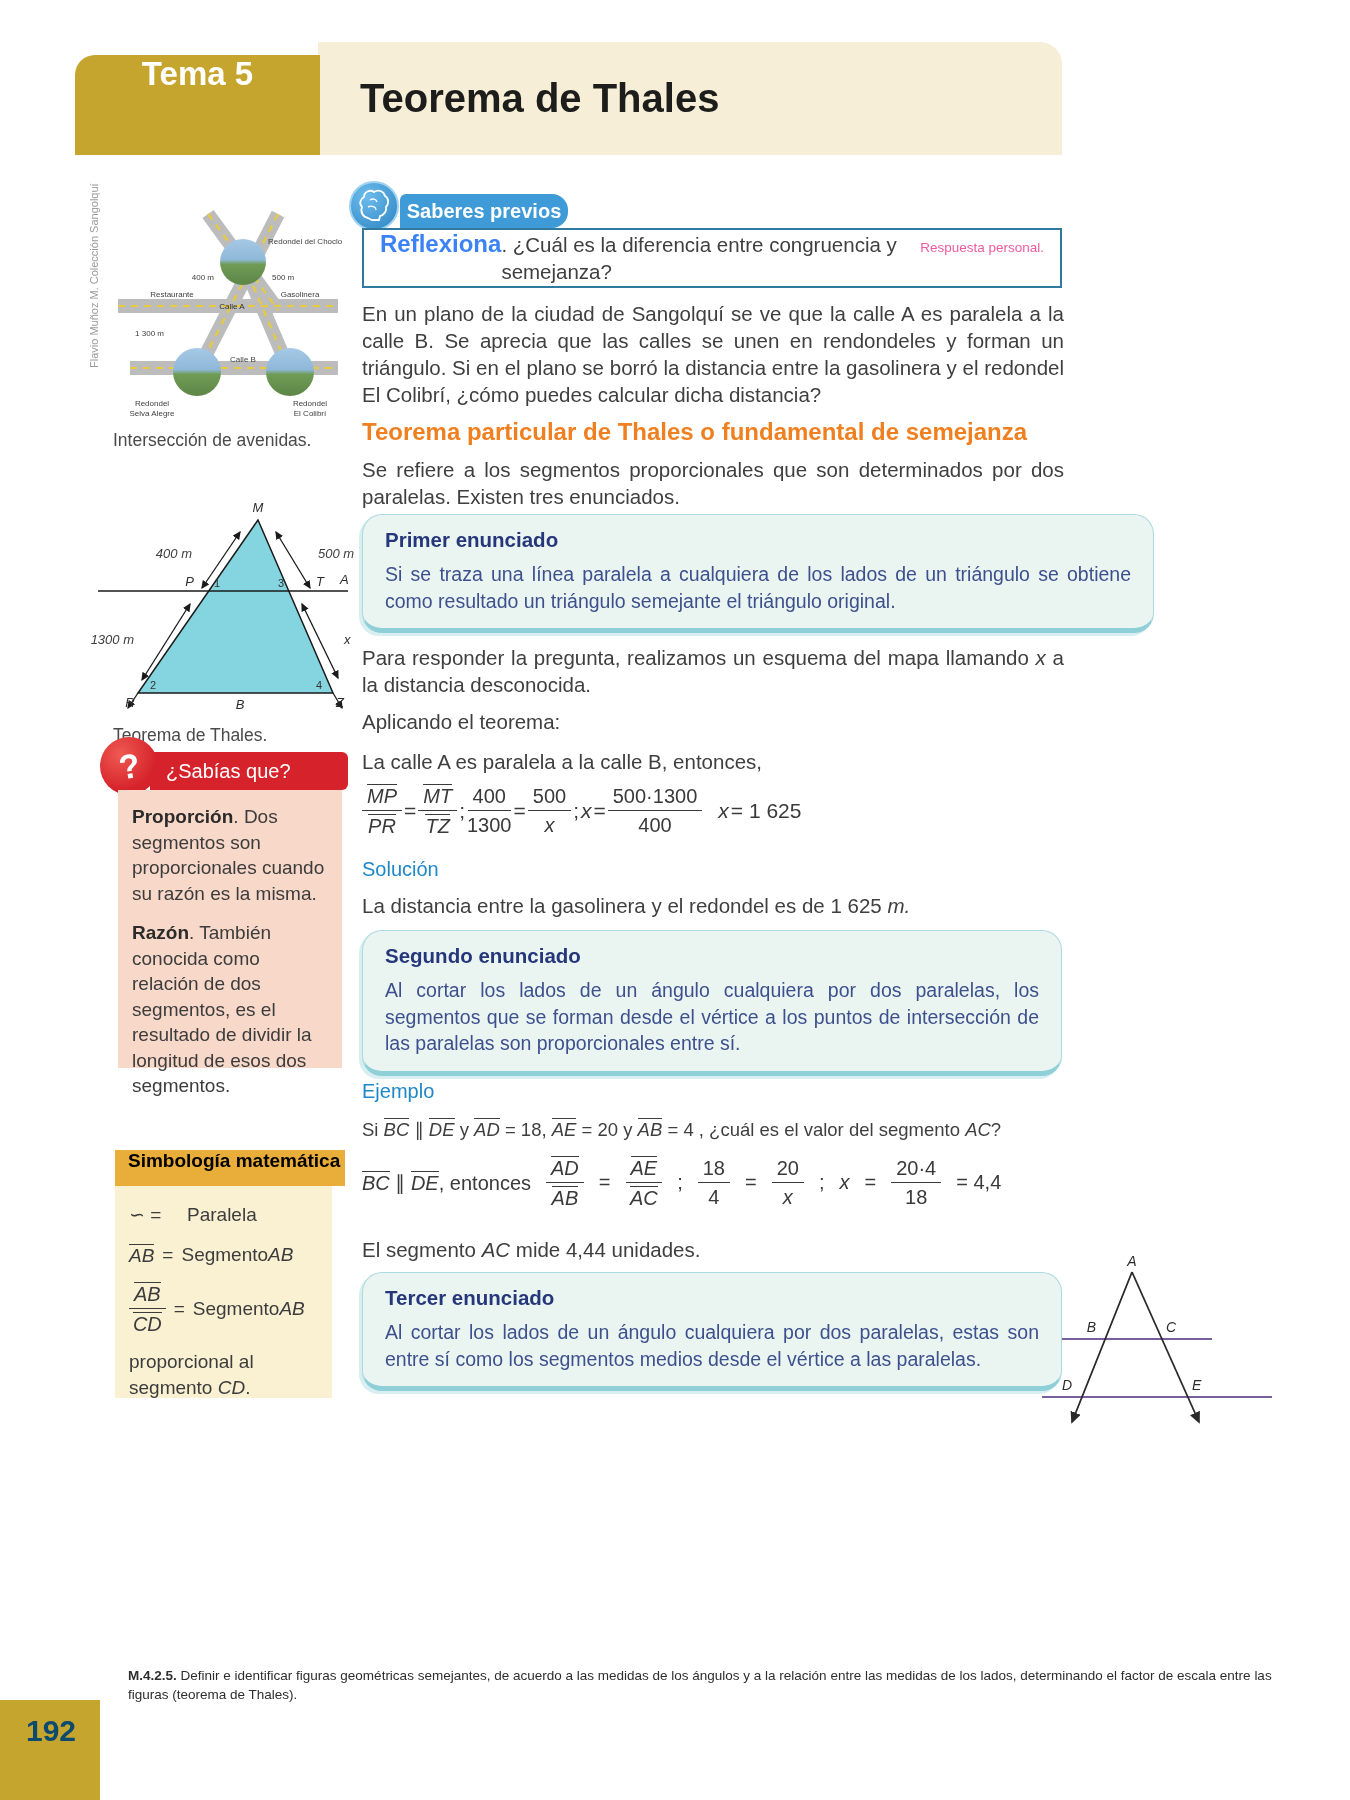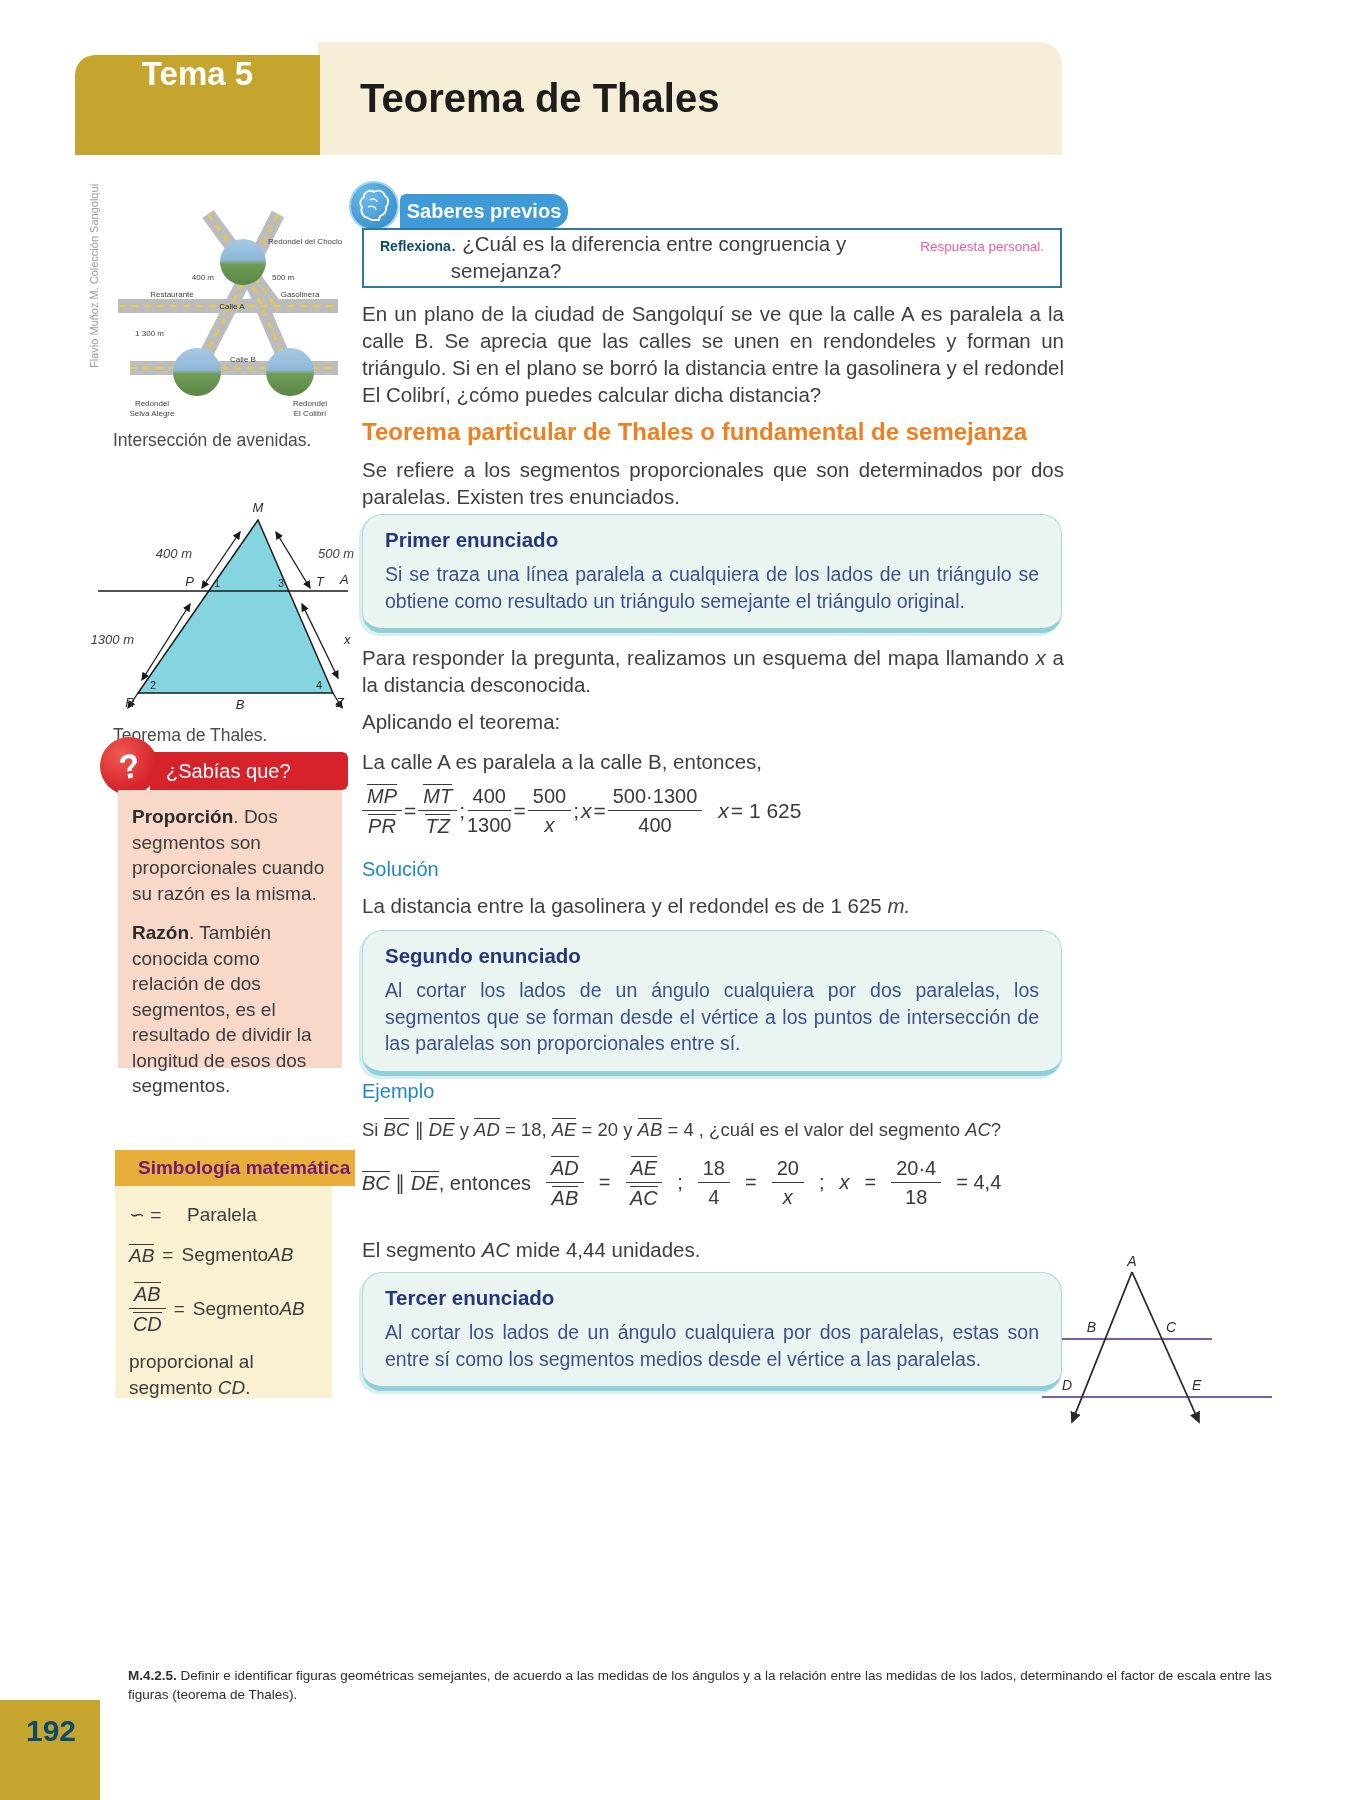--- a/index.html
+++ b/index.html
@@ -30,21 +30,21 @@
   .formula{display:flex;align-items:center;gap:2px;font-size:21px;color:#3a3a3a}
   .frac{display:inline-flex;flex-direction:column;align-items:center;line-height:1.1;text-align:center;font-size:20px}
   .fn{border-bottom:1.6px solid #3a3a3a;padding:0 5px 3px}
   .fd{padding-top:3px}
   .ov{display:inline-block;border-top:1.5px solid currentColor;padding-top:1px;line-height:1.05;font-style:italic}
   
   .sabias-hdr{background:#d6232b;color:#fff;font-weight:normal;font-size:20px;display:flex;align-items:center;padding-left:16px;border-radius:0 6px 6px 0}
   .sabias-body{background:#f8d8c9;font-size:19px;line-height:25.5px;color:#3c3c3c;padding:14px 14px;box-sizing:border-box}
   .sabias-body .b{color:#2b2b2b}
   
-  .simb-hdr{background:#e9ad3a;color:#701a75;font-weight:bold;font-size:19px;display:flex;align-items:center;padding-left:23px}
+  .simb-hdr{background:#e9ad3a;color:#000000;font-weight:bold;font-size:19px;display:flex;align-items:flex-start;padding-left:13px}
   .simb-body{background:#faf1d3;font-size:19px;color:#3c3c3c;padding:16px 14px;box-sizing:border-box;line-height:26px}
   .simb-row{display:flex;align-items:center;margin-bottom:14px}
   
   .footer-note{font-size:13.5px;line-height:19px;color:#2e2e2e}
   .page-num{background:#c6a52f;color:#0c4a6e;font-weight:bold;font-size:30px}
   .credit{font-size:11px;color:#9a9a9a;white-space:nowrap}
   svg{overflow:visible}
   svg text{font-family:"Liberation Sans","DejaVu Sans",sans-serif}
 </style>
 </head>
@@ -193,32 +193,32 @@
         </radialGradient>
       </defs>
     <circle cx="26" cy="26" r="24" fill="url(#bic)" stroke="#9ed2f0" stroke-width="2"></circle>
     <path d="M20 38c-5-1-8-6-6-11-3-3-2-8 2-10 0-5 6-8 10-5 4-3 10-1 11 4 4 2 4 8 1 11 1 4-2 8-6 9l-1 4h-7z" fill="none" stroke="#fff" stroke-width="1.8"></path>
     <path d="M22 20c3-2 6-1 7 2 m-9 5c4-2 8 0 8 3" fill="none" stroke="#fff" stroke-width="1.4"></path>
   </svg>
   <div class="abs badge" style="left:400px;top:194px;width:168px;height:34px">
     <span>Saberes previos</span>
   </div>
   <div class="abs reflex-box" style="left:362px;top:228px;width:700px;height:60px">
-    <span class="b" style="font-size:14px;color:#0c4a6e">Reflexiona</span>
+    <span class="b" style="font-size:24px;color:#3b82f6">Reflexiona</span>
     <span class="para">. ¿Cuál es la diferencia entre congruencia y semejanza?</span>
     <span class="pink-note">Respuesta personal.</span>
   </div>
 
   <div class="abs para just" style="left:362px;top:300px;width:702px">En un plano de la ciudad de Sangolquí se ve que la calle A es paralela a la calle B. Se aprecia que las calles se unen en rendondeles y forman un triángulo. Si en el plano se borró la distancia entre la gasolinera y el redondel El Colibrí, ¿cómo puedes calcular dicha distancia?</div>
 
   <div class="abs orange-h" style="left:362px;top:418px">Teorema particular de Thales o fundamental de semejanza</div>
 
   <div class="abs para just" style="left:362px;top:456px;width:702px">Se refiere a los segmentos proporcionales que son determinados por dos paralelas. Existen tres enunciados.</div>
 
-  <div class="abs boxE" style="left:362px;top:514px;width:700px">
+  <div class="abs boxE" style="left:362px;top:514px;width:792px">
     <h3>Primer enunciado</h3>
     <p>Si se traza una línea paralela a cualquiera de los lados de un triángulo se obtiene como resultado un triángulo semejante el triángulo original.</p>
   </div>
 
   <div class="abs para just" style="left:362px;top:644px;width:702px"><span>Para responder la pregunta, realizamos un esquema del mapa llamando </span><span class="it">x</span><span> a la distancia desconocida.</span></div>
 
   <div class="abs para" style="left:362px;top:708px">Aplicando el teorema:</div>
   <div class="abs para" style="left:362px;top:748px">La calle A es paralela a la calle B, entonces,</div>
 
   <div class="abs formula" style="left:362px;top:784px">

